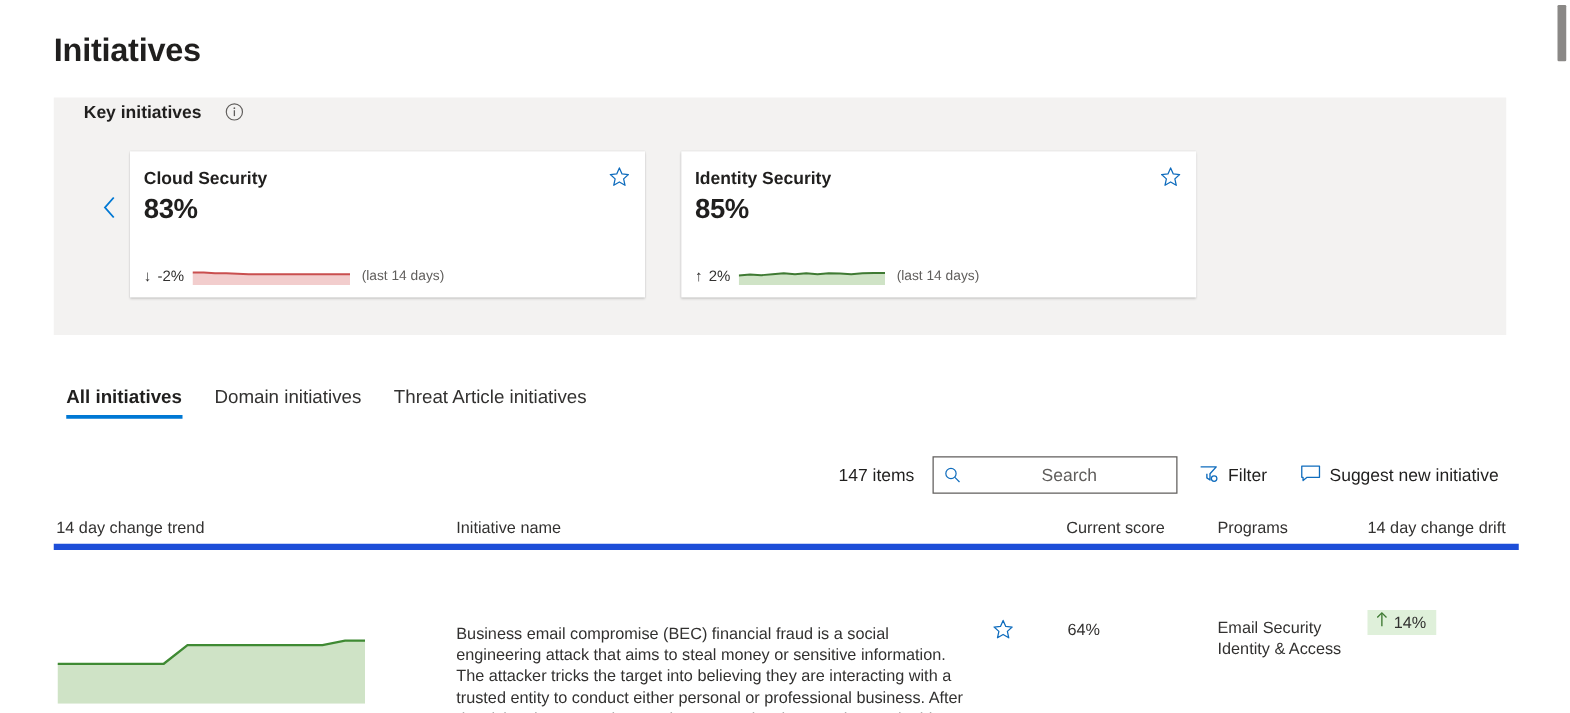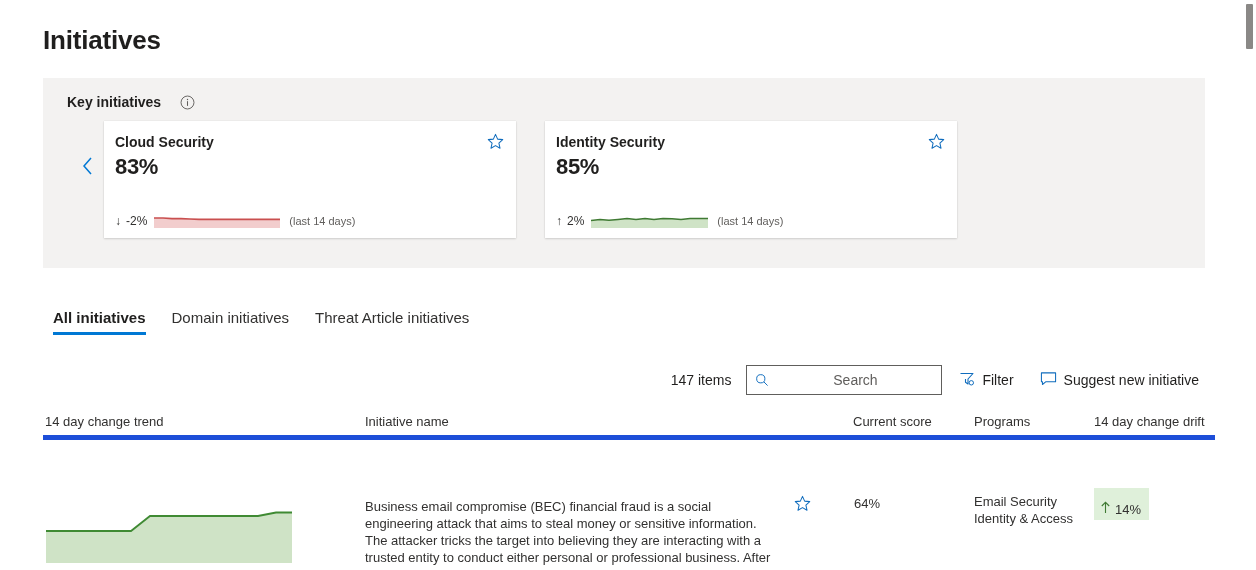--- a/index.html
+++ b/index.html
@@ -30,21 +30,21 @@
 
   
   .key-panel {
     position: absolute;
     left: 43px; top: 78px;
     width: 1162px; height: 190px;
     background: #f3f2f1;
   }
   .key-panel-head {
     position: absolute;
-    left: 24px; top: 16px;
+    left: 24px; top: 3px;
     display: flex; align-items: center; gap: 19px;
   }
   .key-panel-head .label {
     font-size: 14px;
     font-weight: 600;
     color: #201f1e;
   }
   .info-icon {
     width: 15px; height: 15px;
     display: inline-flex;
@@ -273,21 +273,21 @@
   }
   .cell-drift {
     position: absolute;
     left: 1051px; top: 48px;
   }
   .drift-badge {
     display: inline-flex;
     align-items: center;
     gap: 4px;
     background: #dff0da;
-    padding: 13px 8px 3px 6px;
+    padding: 1px 8px 3px 6px;
     font-size: 13px;
     color: #323130;
   }
 
   
   .scrollbar-track {
     position: absolute;
     right: 0; top: 0;
     width: 14px; height: 570px;
     background: #ffffff;

